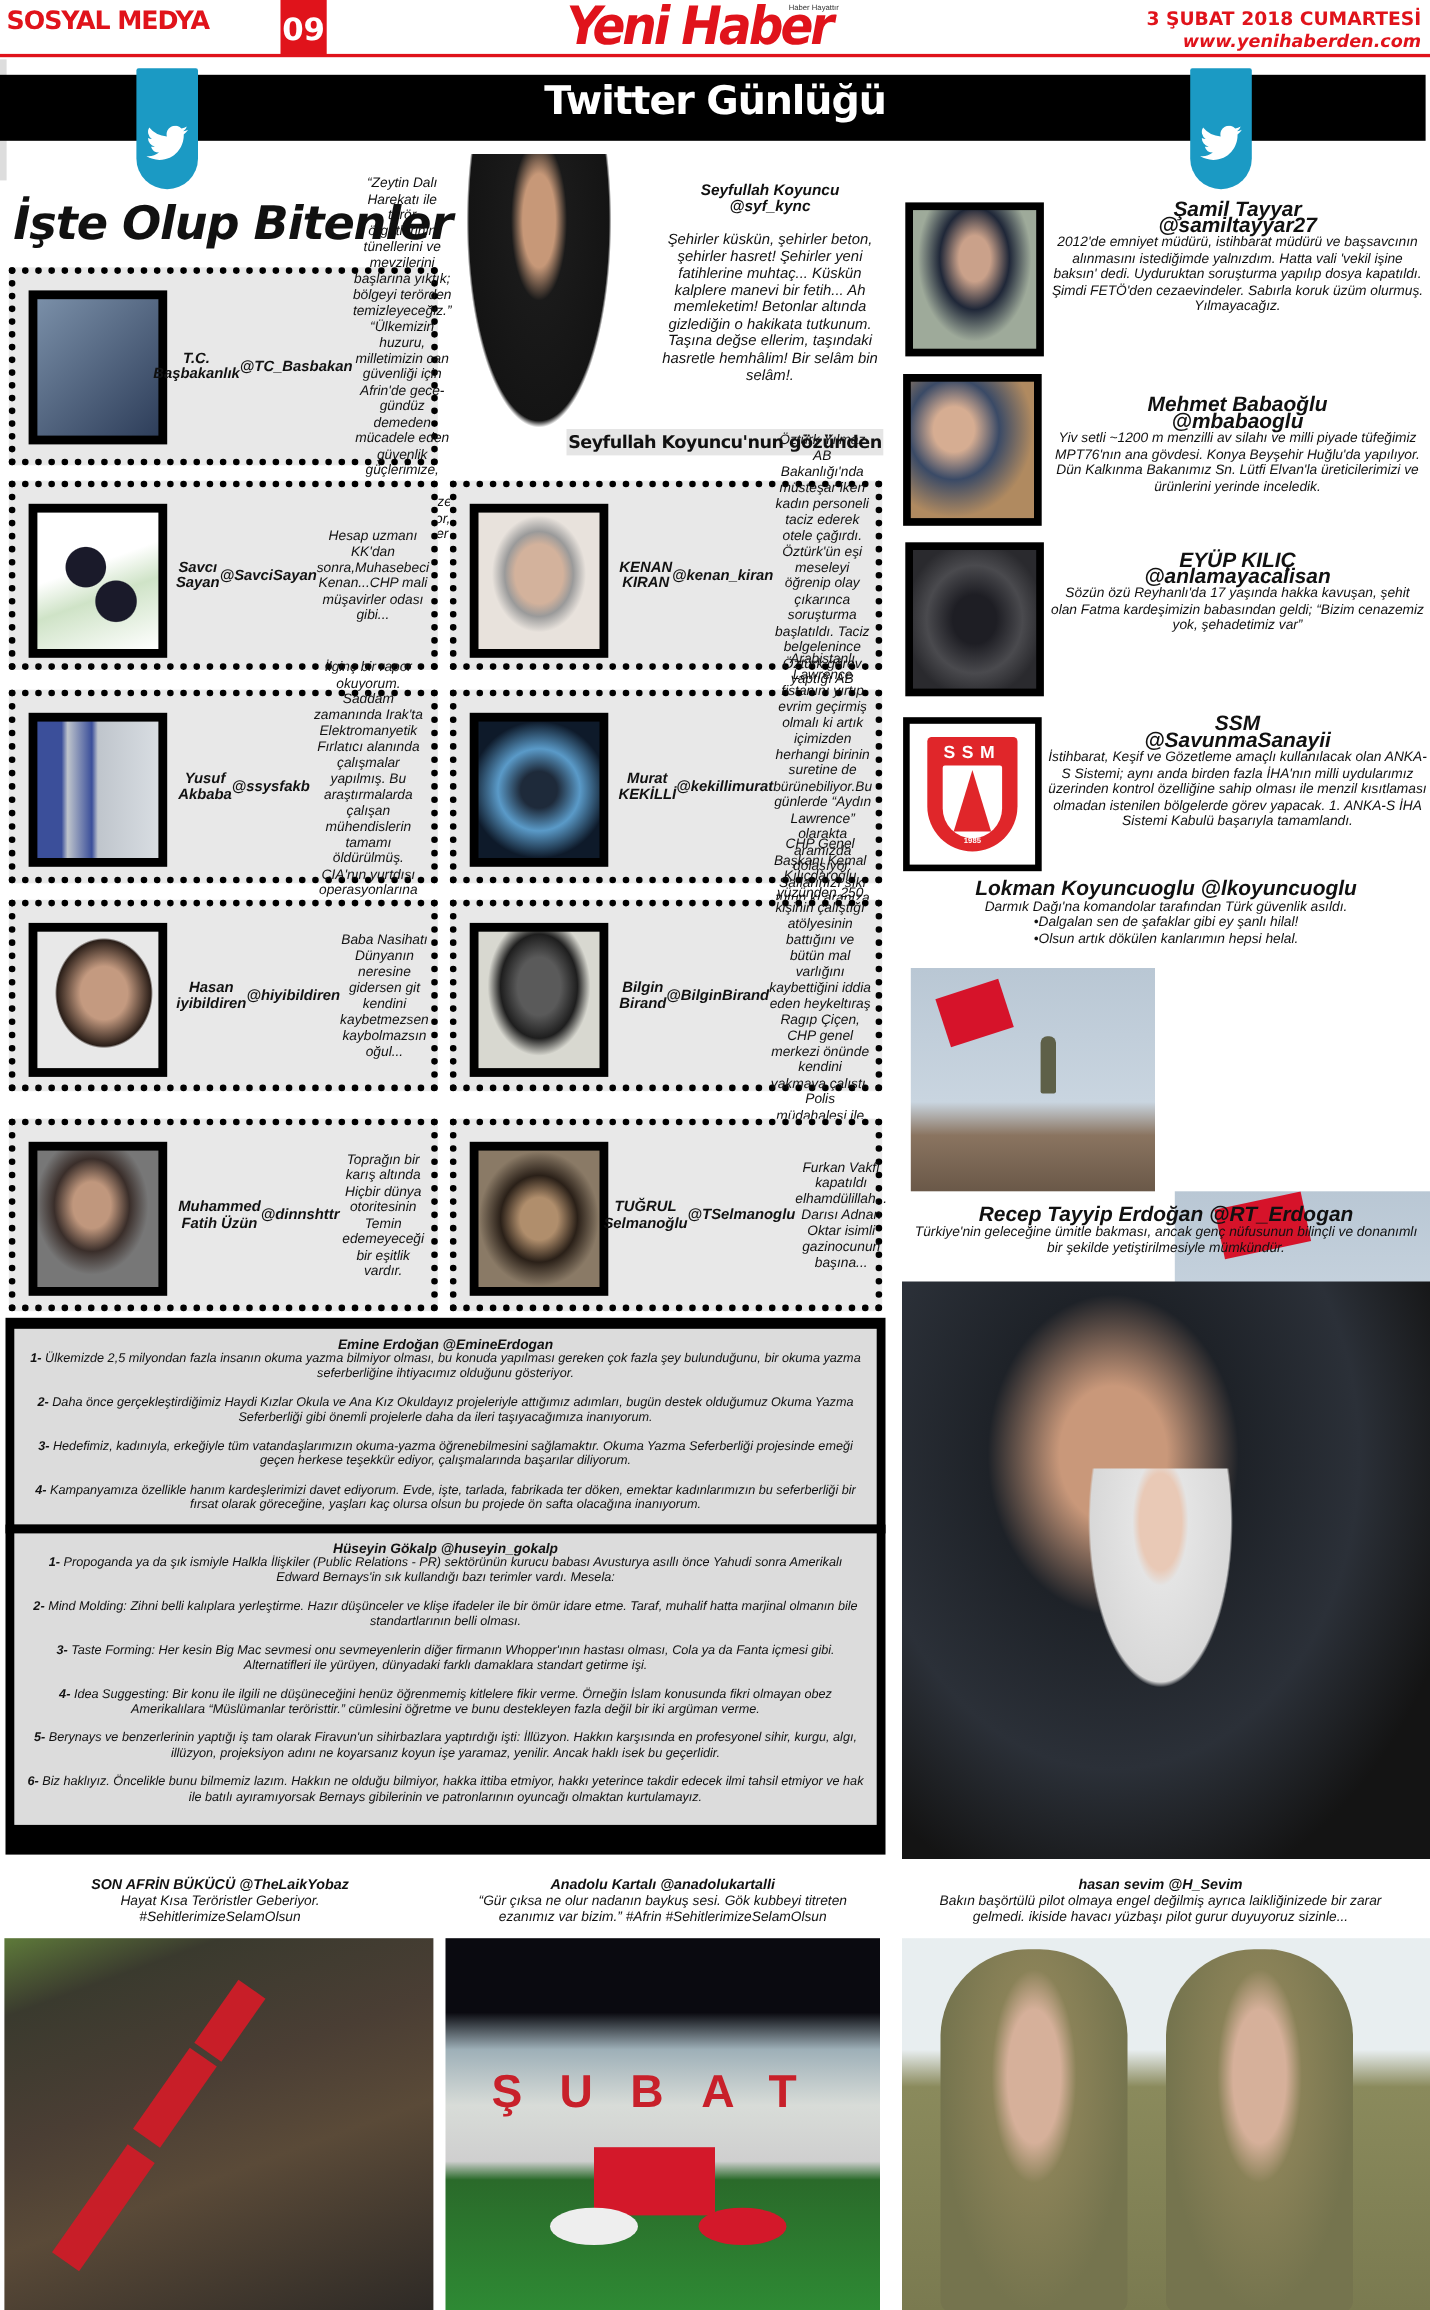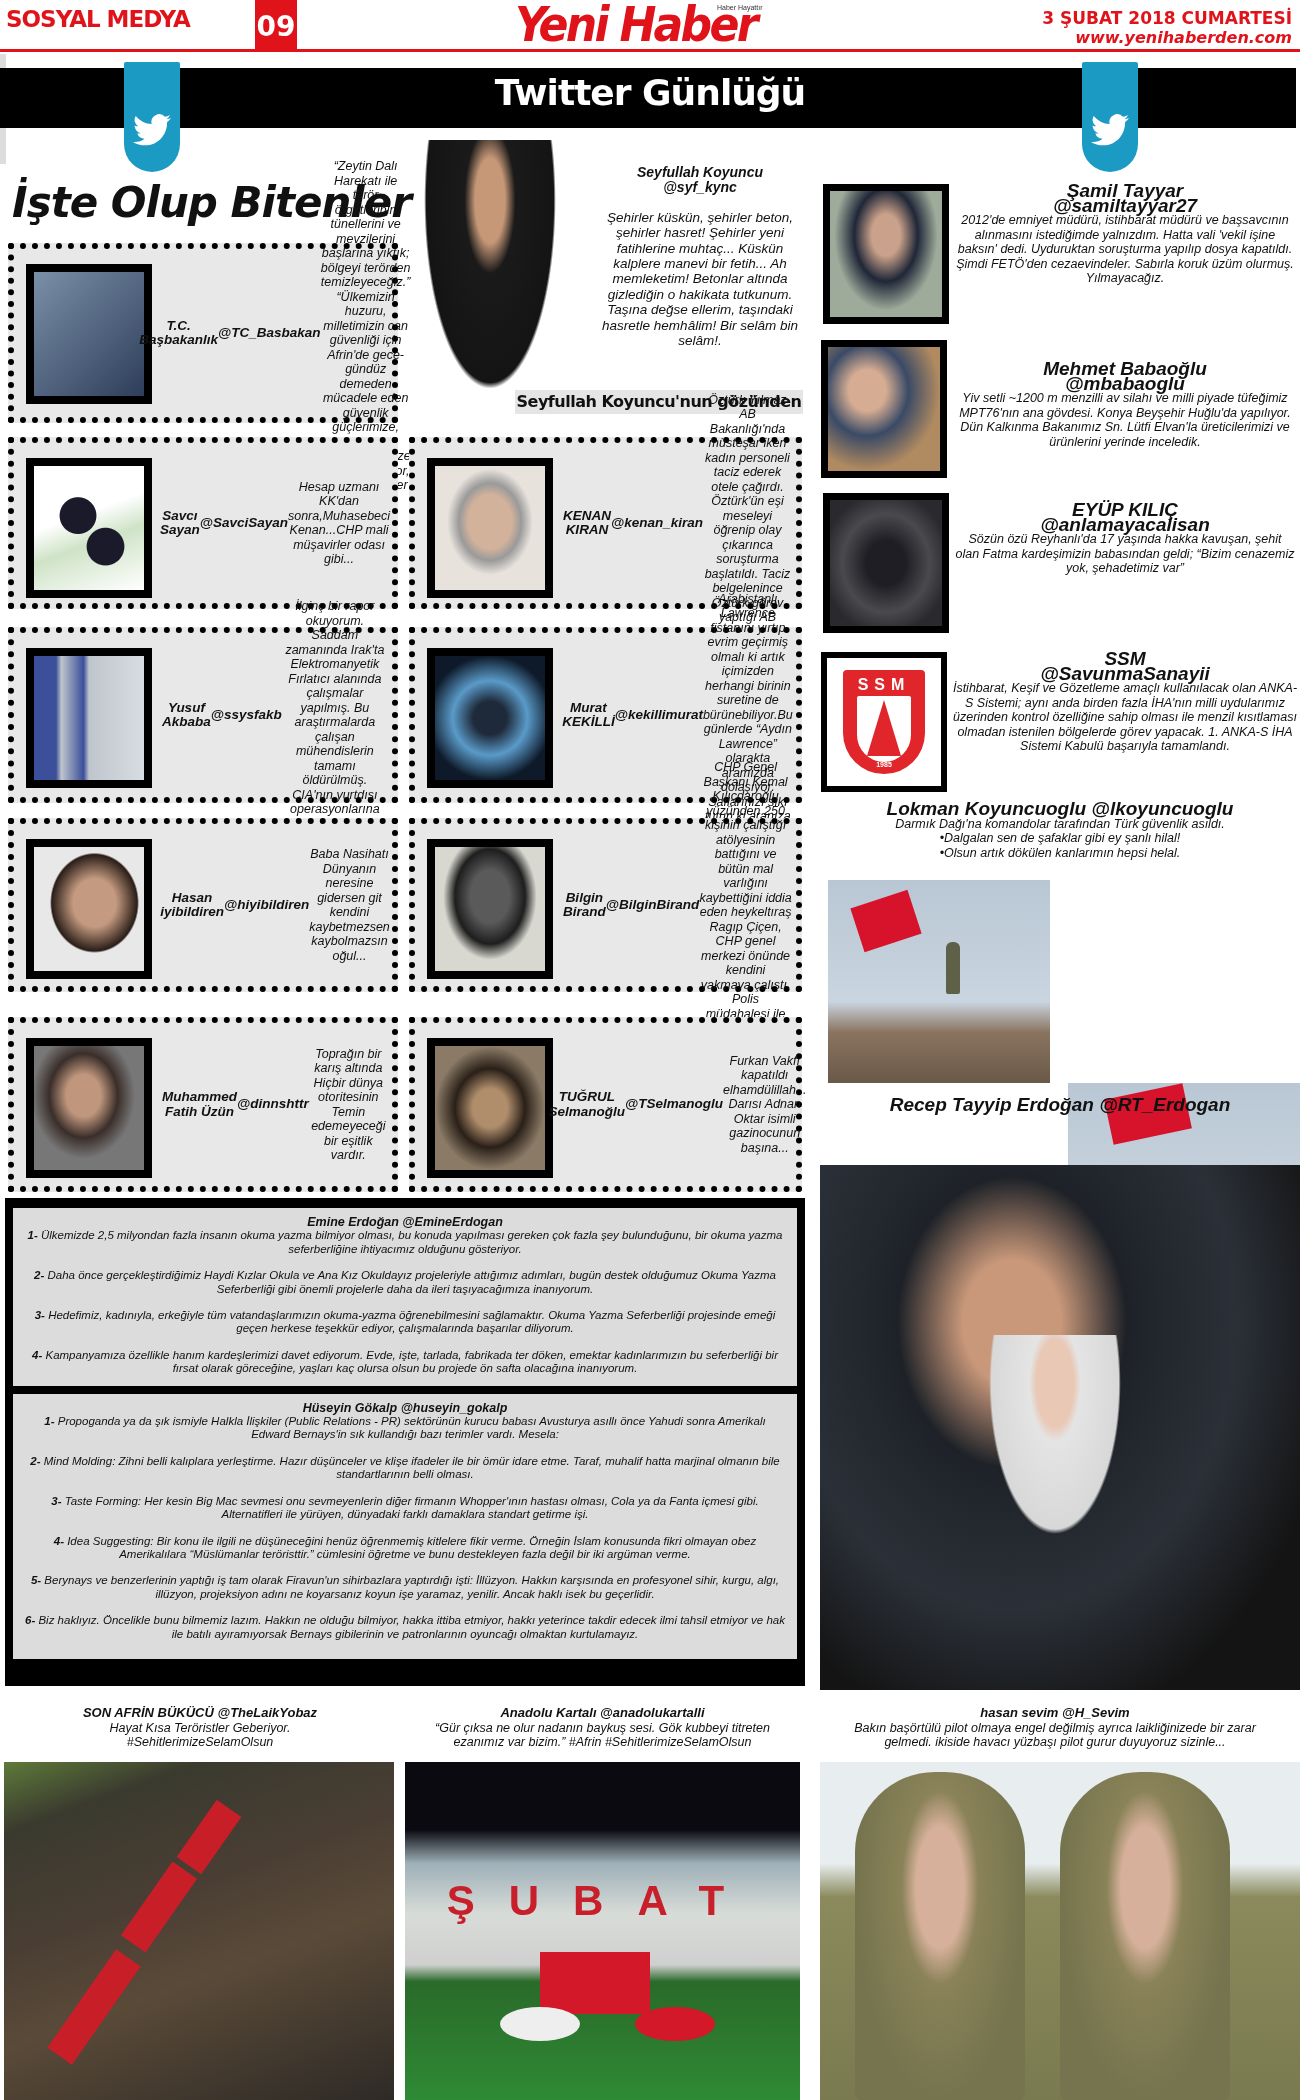--- a/index.html
+++ b/index.html
@@ -265,20 +265,21 @@
   <div class="flag" style="left:28px;top:18px;transform:rotate(-18deg);"></div>
   <div class="soldier" style="left:118px;top:62px;"></div>
 </div>
 <div class="abs flag-img" style="left:1068px;top:880px;width:232px;height:203px;">
   <div class="flag" style="left:40px;top:8px;width:80px;transform:rotate(-12deg);"></div>
   <div class="soldier" style="left:100px;top:95px;width:30px;height:40px;transform:rotate(30deg);"></div>
 </div>
 
 <div class="abs rc-text" style="left:830px;top:1098px;width:460px;">
   <div class="name">Recep Tayyip Erdoğan @RT_Erdogan</div>
+  <div>Türkiye'nin geleceğine ümitle bakması, ancak genç nüfusunun bilinçli ve donanımlı bir şekilde yetiştirilmesiyle mümkündür.</div>
 </div>
 <div class="erdogan-img">
     <div class="baby"></div>
   </div>
 
 <div class="abs bigbox">
   <div class="bigbox-inner">
     <div class="head">Emine Erdoğan @EmineErdogan</div>
     <p><b>1-</b><span> Ülkemizde 2,5 milyondan fazla insanın okuma yazma bilmiyor olması, bu konuda yapılması gereken çok fazla şey bulunduğunu, bir okuma yazma seferberliğine ihtiyacımız olduğunu gösteriyor.</span></p>
     <p><b>2-</b><span> Daha önce gerçekleştirdiğimiz Haydi Kızlar Okula ve Ana Kız Okuldayız projeleriyle attığımız adımları, bugün destek olduğumuz Okuma Yazma Seferberliği gibi önemli projelerle daha da ileri taşıyacağımıza inanıyorum.</span></p>

